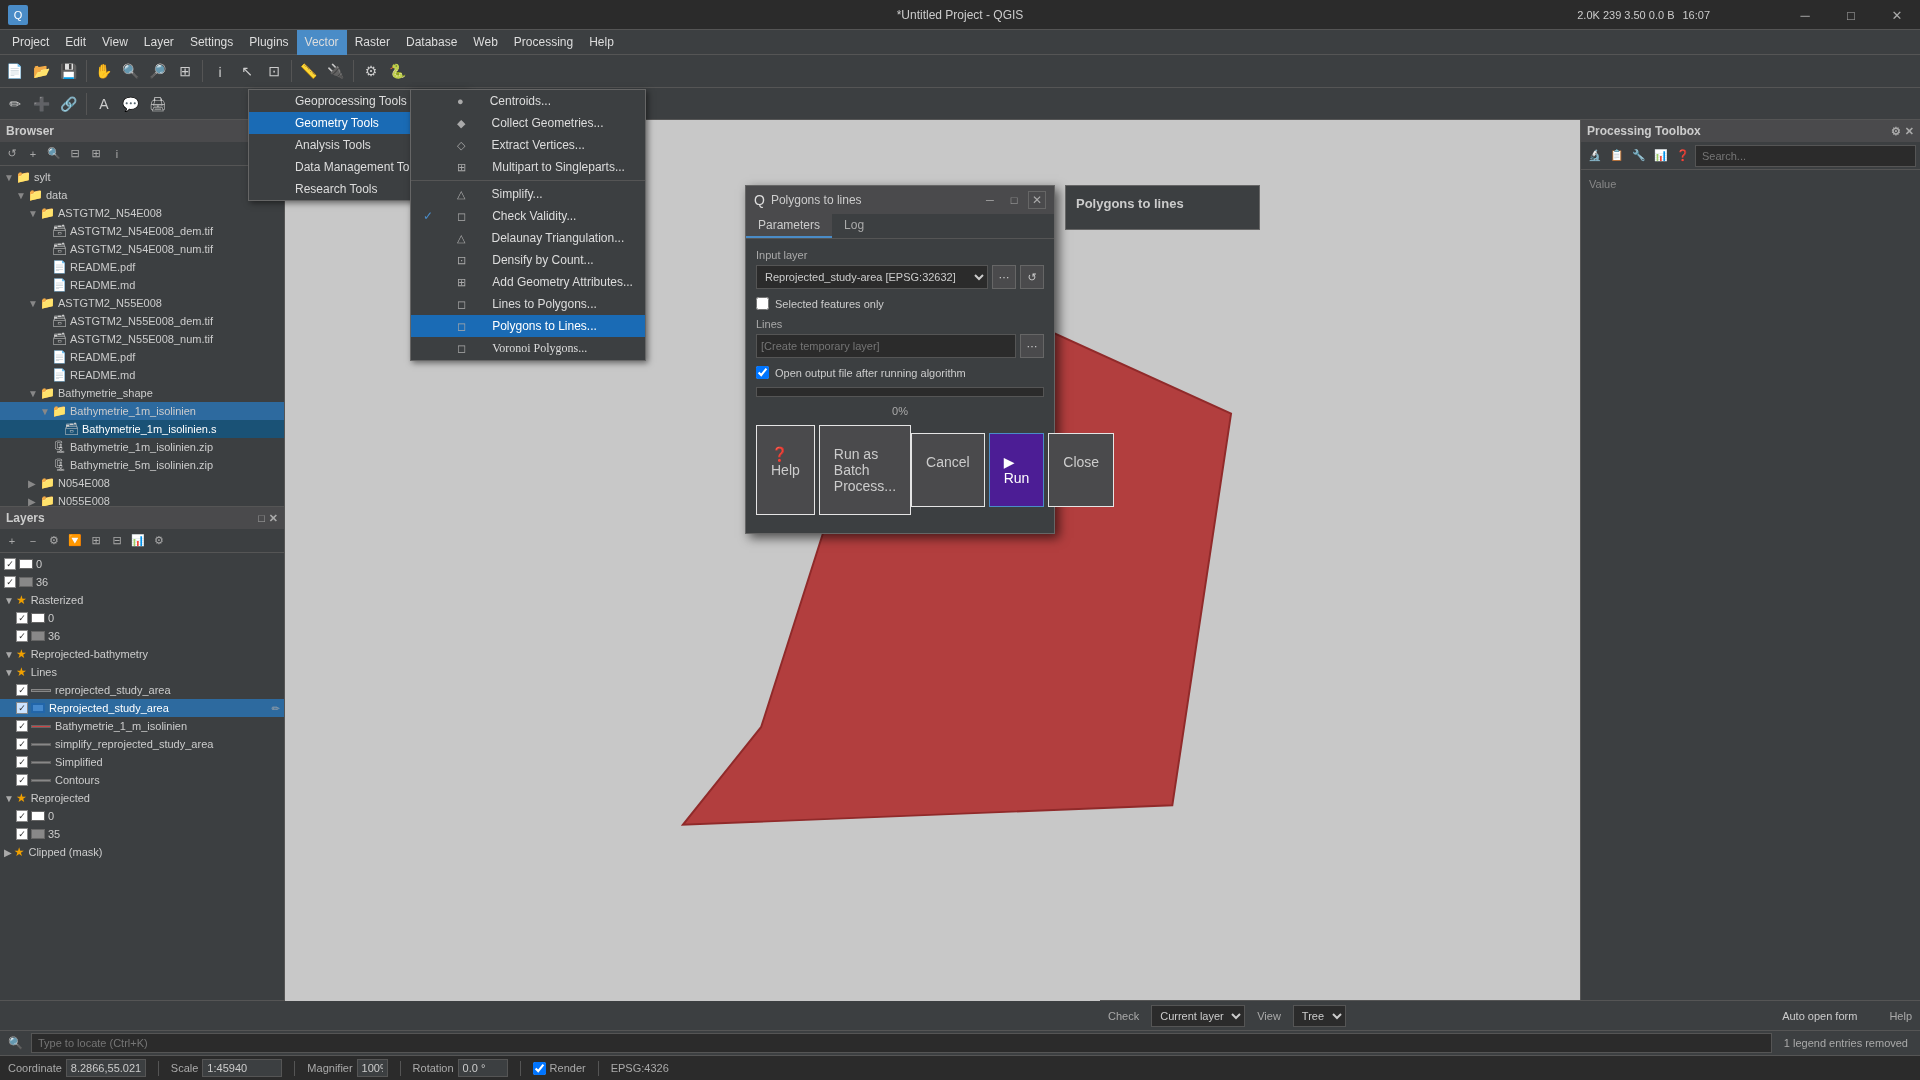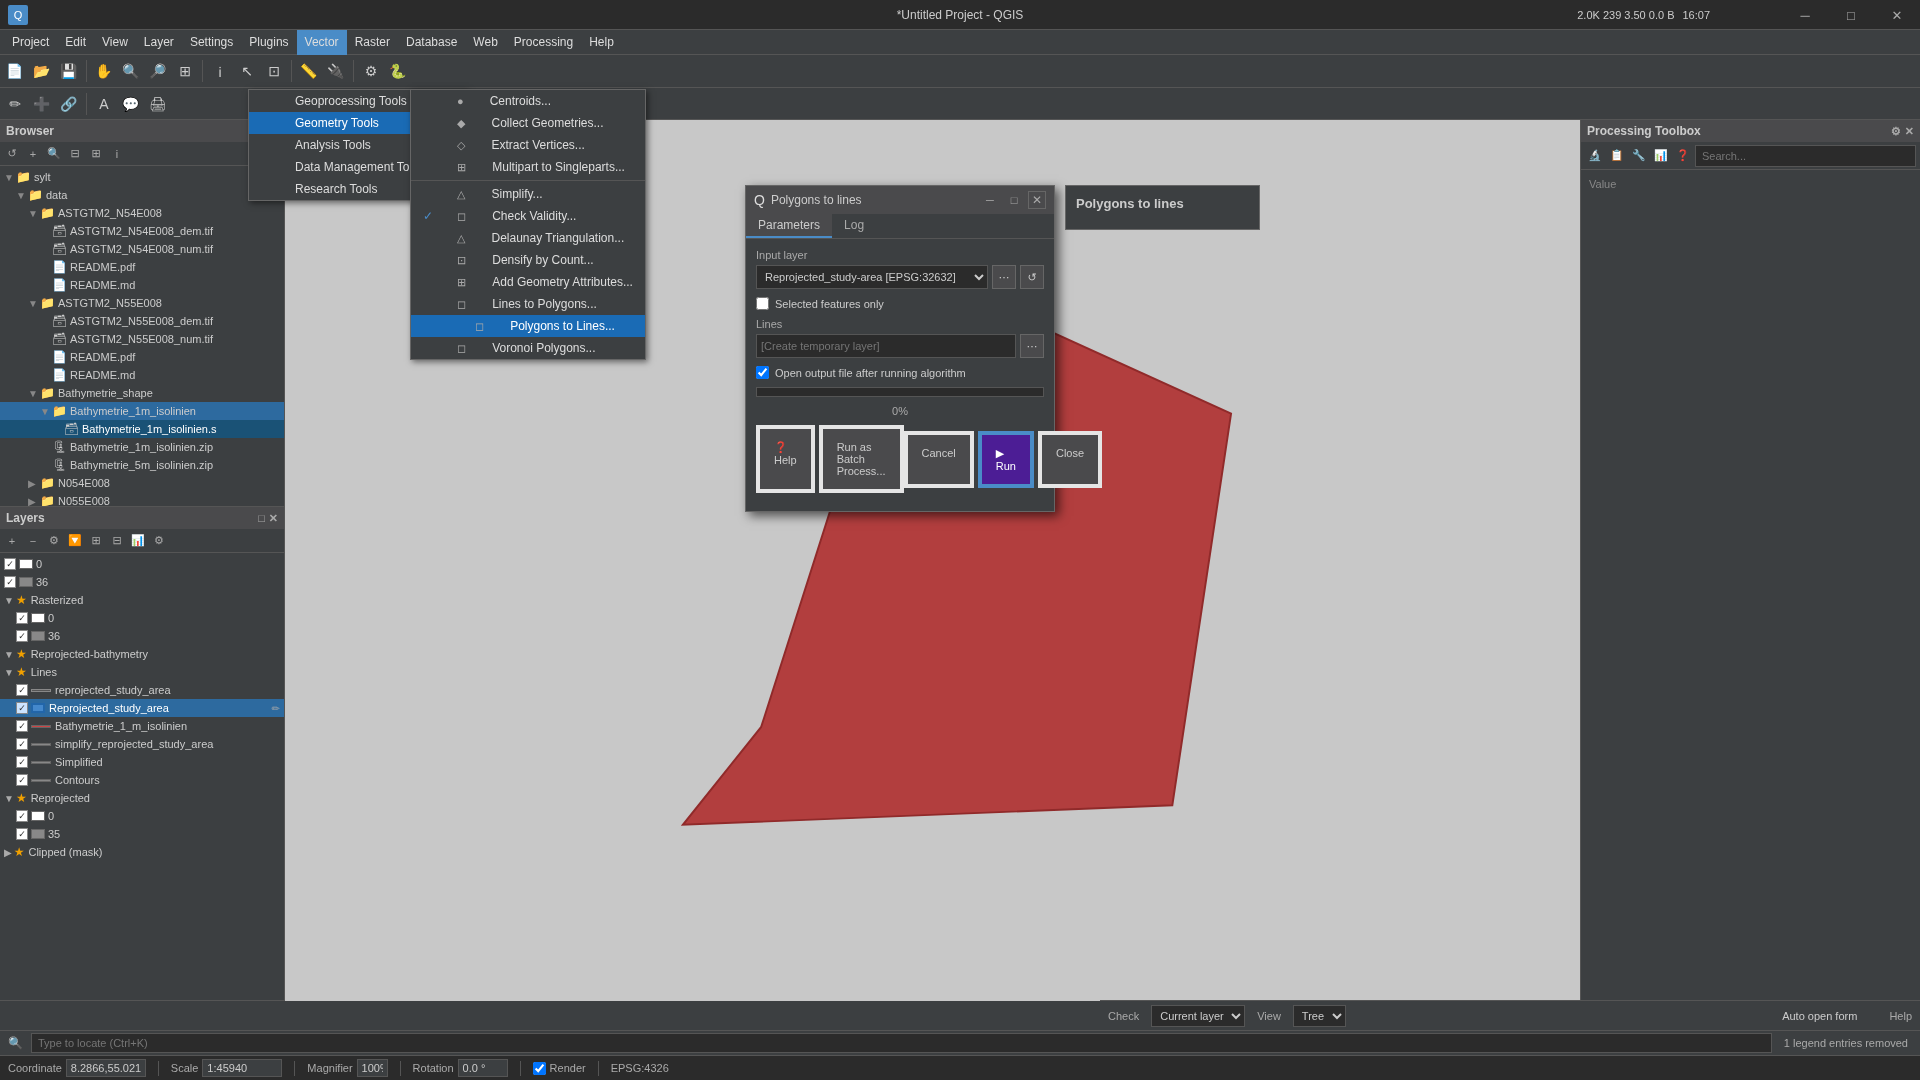--- a/index.html
+++ b/index.html
@@ -367,21 +367,21 @@
       padding: 4px 12px;
       cursor: pointer;
       color: #ddd;
       display: flex;
       align-items: center;
       gap: 20px;
       font-size: 12px;
       white-space: nowrap;
       position: relative;
     }
-    .ctx-menu-item.active { background: #1a6bb5; color: white; justify-content: center; }
+    .ctx-menu-item.active { background: #1a6bb5; color: white; }
     .ctx-menu-sep {
       height: 1px;
       background: #555;
       margin: 2px 0;
     }
     .ctx-arrow {
       margin-left: auto;
       color: #aaa;
     }
     .ctx-check {
@@ -525,26 +525,26 @@
       border: 1px solid #555;
       margin-bottom: 8px;
     }
     .progress-label {
       text-align: center;
       font-size: 11px;
       color: #aaa;
       margin-bottom: 8px;
     }
     .dialog-btn {
-      padding: 12px 14px;
+      padding: 20px 14px;
       background: #4a4a4c;
-      border: 4px solid #e5e5e5;
+      border: 1px solid #e5e5e5;
       color: #ccc;
       cursor: pointer;
-      font-size: 11px;
+      font-size: 14px;
     }
     .dialog-btn.primary {
       background: #4c1d95;
       border-color: #4a8cc7;
       color: white;
     }
 
     
     #help-panel {
       position: absolute;
@@ -1012,21 +1012,21 @@
     <span style="margin-left:6px;">Lines to Polygons...</span>
   </div>
   <div class="ctx-menu-item active" style="background:#1a6bb5;color:white;">
     <span class="ctx-check"> </span>
     <span style="font-size:11px;color:#aaa;">◻</span>
     <span style="margin-left:6px;color:white;">Polygons to Lines...</span>
   </div>
   <div class="ctx-menu-item">
     <span class="ctx-check"> </span>
     <span style="font-size:11px;color:#aaa;">◻</span>
-    <span style="margin-left:6px;">Voronoi Polygons...</span>
+    <span style="margin-left:6px;font-family:Liberation Serif, serif;">Voronoi Polygons...</span>
   </div>
 </div>
 
 <div id="poly-dialog">
   <div id="poly-dialog-header">
     <div style="display:flex;align-items:center;gap:6px;">
       <span style="font-size:14px;">Q</span>
       <span class="dialog-title">Polygons to lines</span>
     </div>
     <div class="dialog-header-icons">

